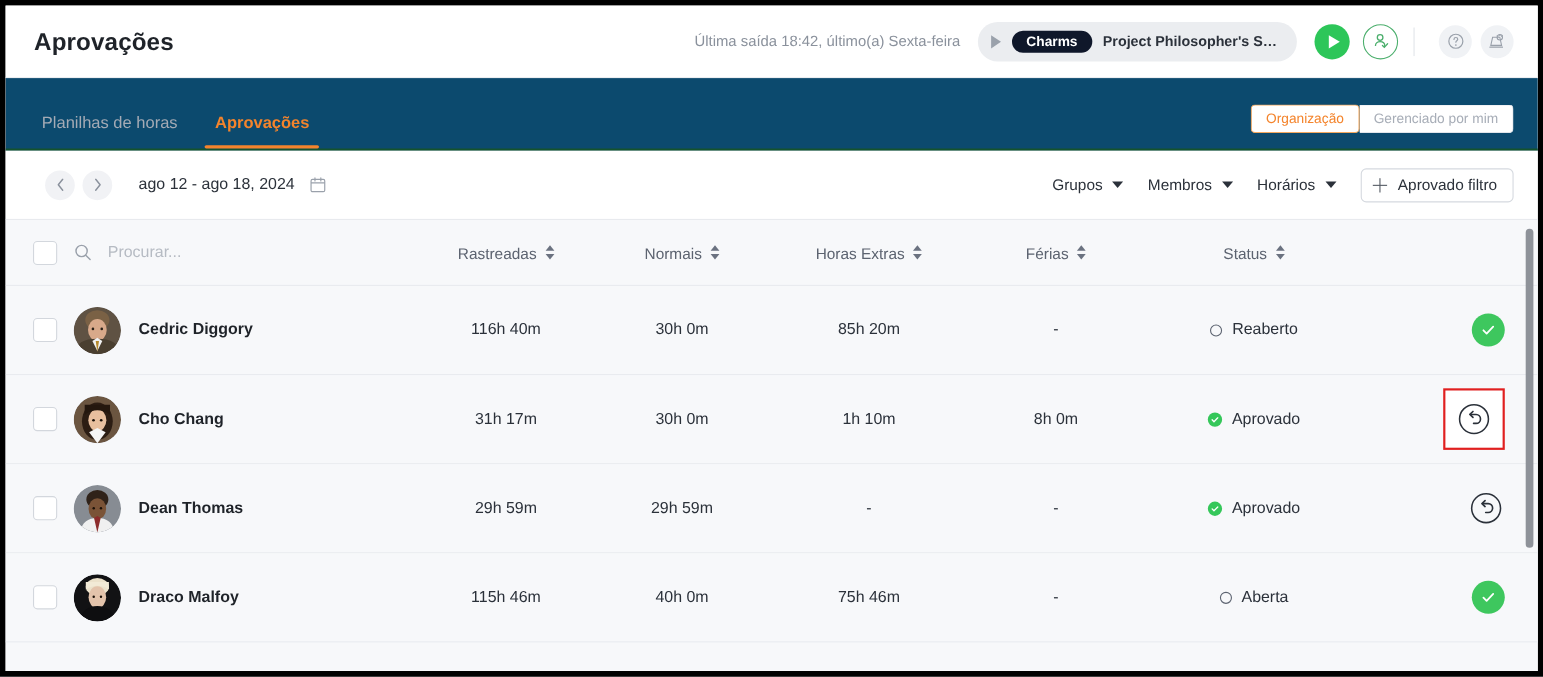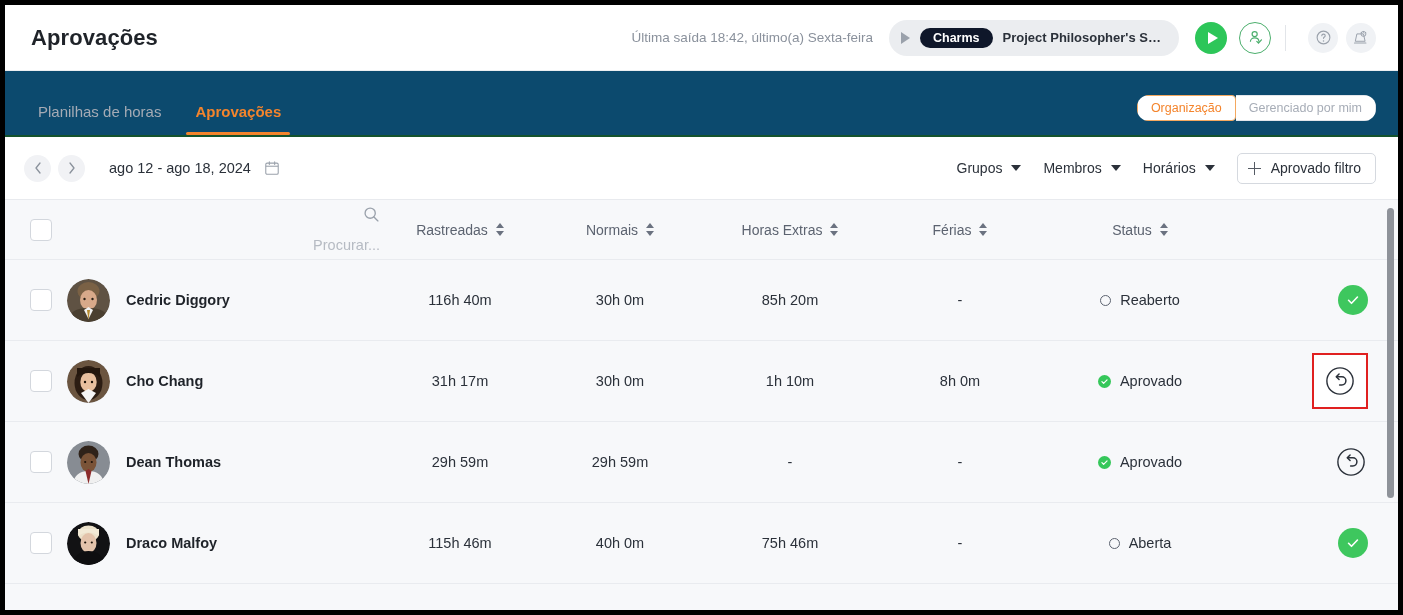--- a/index.html
+++ b/index.html
@@ -137,21 +137,21 @@
     left: -9px; right: -9px; bottom: 0;
     height: 3px;
     background: #f4842c;
     border-radius: 2px;
   }
   .seg-toggle {
     position: absolute;
     right: 22px; top: 24px;
     display: flex;
     height: 26px;
-    border-radius: 12px;
+    border-radius: 0;
     overflow: hidden;
   }
   .seg {
     display: flex; align-items: center;
     font-size: 12.5px;
     padding: 0 13px;
     border: 1px solid #e2e5ea;
     color: #a7adb7;
     background: #fff;
     white-space: nowrap;
@@ -164,21 +164,21 @@
     z-index: 2;
   }
   .seg:last-child { border-left: none; border-radius: 0 4px 4px 0; }
 
   
   .filterbar {
     height: 62px;
     background: #ffffff;
     display: flex;
     align-items: center;
-    padding: 0 22px 0 19px;
+    padding: 0 22px 0 36px;
     position: relative;
   }
   .nav-circ {
     width: 27px; height: 27px;
     border-radius: 50%;
     background: #f1f2f5;
     display: flex; align-items: center; justify-content: center;
     margin-right: 7px;
   }
   .date-range {
@@ -274,23 +274,22 @@
     position: relative;
   }
   .name-txt {
     font-size: 14.5px;
     font-weight: bold;
     color: #1f2329;
     white-space: nowrap;
   }
   .search-cell {
     display: flex;
-    align-items: flex-end;
+    align-items: center;
     gap: 14px;
-    flex-direction: column;
   }
   .search-ph {
     font-size: 14.5px;
     color: #b6bbc3;
   }
   .c-num {
     width: 160px;
     text-align: center;
     font-size: 14.5px;
     color: #2b313a;

